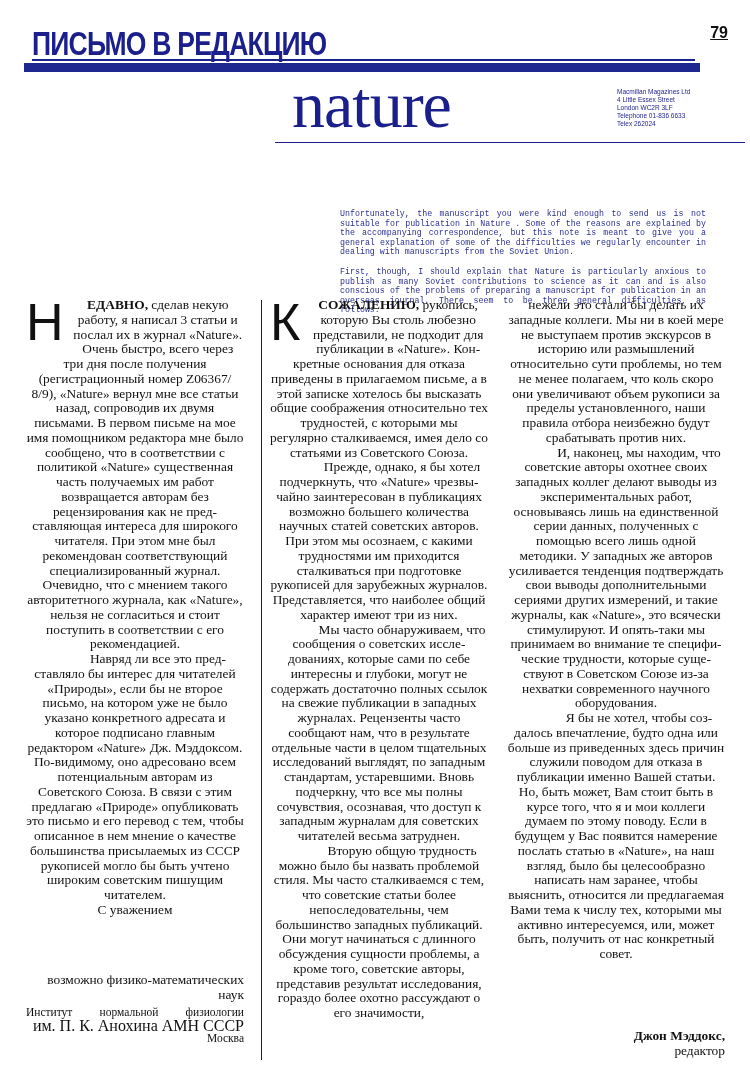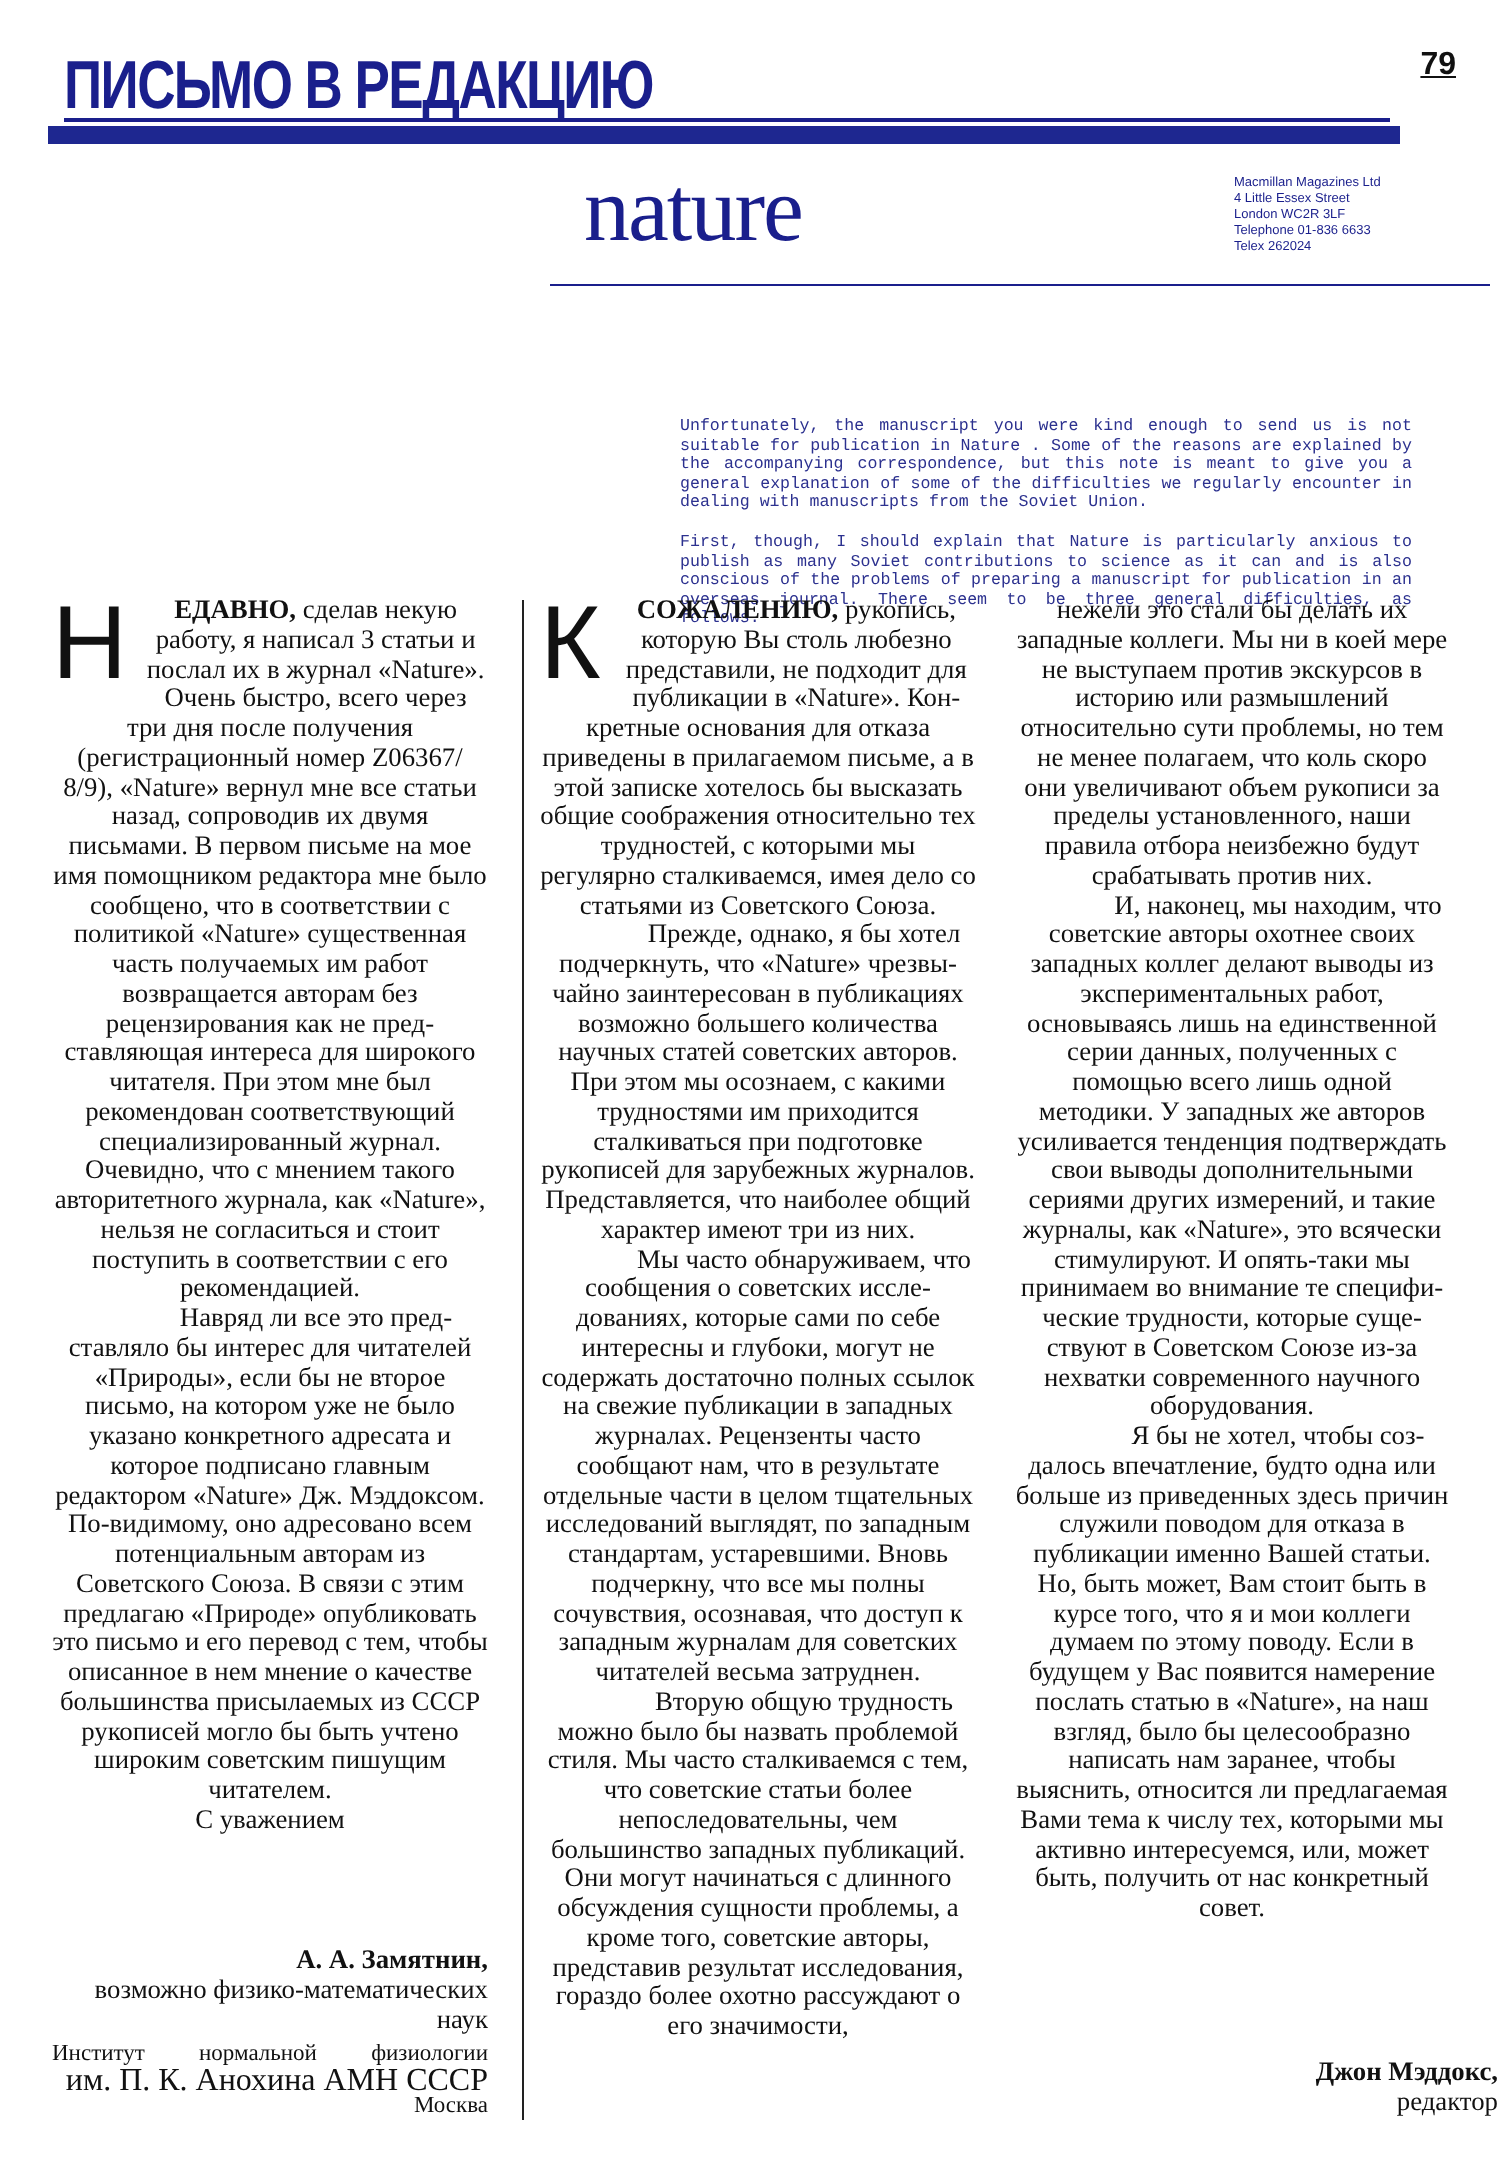--- a/index.html
+++ b/index.html
@@ -1,21 +1,21 @@
 <!DOCTYPE html>
 <html><head>
 <meta charset="utf-8">
 <style>
   html,body{margin:0;padding:0;background:#ffffff;}
   body{width:750px;height:1079px;position:relative;overflow:hidden;font-family:"Liberation Serif",serif;color:#111;}
   .rubric{position:absolute;left:32px;top:24px;font-family:"Liberation Sans",sans-serif;font-weight:bold;font-size:34px;letter-spacing:-1px;color:#1a1f8c;transform:scaleX(0.78);transform-origin:left top;line-height:38px;}
   .rubric-underline{position:absolute;left:32px;top:59px;width:663px;height:2px;background:#1a1f8c;}
   .rubric-band{position:absolute;left:24px;top:63px;width:676px;height:9px;background:#1e2790;}
   .page-num{position:absolute;right:22px;top:24px;font-family:"Liberation Sans",sans-serif;font-weight:bold;font-size:16px;color:#111;text-decoration:underline;}
-  .nature-logo{position:absolute;left:292px;top:70px;font-family:"Liberation Serif",serif;font-size:46px;color:#1a1f8c;letter-spacing:-1px;line-height:70px;}
+  .nature-logo{position:absolute;left:292px;top:70px;font-family:"Liberation Serif",serif;font-size:66px;color:#1a1f8c;letter-spacing:-1px;line-height:70px;}
   .nature-address{position:absolute;left:617px;top:88px;font-family:"Liberation Sans",sans-serif;font-size:6.5px;line-height:8px;color:#1a1f8c;}
   .nature-rule{position:absolute;left:275px;top:142px;width:470px;height:1px;background:#1a1f8c;}
   .typed{position:absolute;left:340px;top:165px;width:366px;font-family:Liberation Mono, monospace;font-size:8.3px;line-height:9.6px;color:#2c318f;text-align:justify;margin-top:44px;}
   .typed p{margin:0 0 10px 0;}
   .col{position:absolute;top:298px;width:218px;font-size:13.4px;line-height:14.75px;text-align:justify;hyphens:manual;}
   .col p{margin:0;text-indent:0;text-align:center;}
   .col p.ind{text-indent:46px;}
   .col1{left:26px;}
   .col2{left:270px;}
   .col3{left:507px;}
@@ -50,21 +50,20 @@
 </div>
 
 <div class="col col1">
   <p>
     <span class="dropcap">Н</span><span class="caps">ЕДАВНО,</span><span> сделав некую работу, я написал 3 статьи и послал их в журнал «Nature». Очень быстро, всего через три дня после получения (регистрационный номер Z06367/ 8/9), «Nature» вернул мне все статьи назад, сопроводив их двумя письмами. В первом письме на мое имя помощником редактора мне было сообщено, что в со­ответствии с политикой «Nature» существенная часть получаемых им работ возвращается авторам без рецензирования как не пред­ставляющая интереса для широ­кого читателя. При этом мне был рекомендован соответствующий специализированный журнал. Очевидно, что с мнением такого авторитетного журнала, как «Na­ture», нельзя не согласиться и стоит поступить в соответствии с его рекомендацией.</span>
   </p>
   <p class="ind">Навряд ли все это пред­ставляло бы интерес для чита­телей «Природы», если бы не второе письмо, на котором уже не было указано конкретного адресата и которое подписано главным редактором «Nature» Дж. Мэддоксом. По-видимому, оно адресовано всем потенциаль­ным авторам из Советского Союза. В связи с этим пред­лагаю «Природе» опубликовать это письмо и его перевод с тем, чтобы описанное в нем мнение о качестве большинства присылае­мых из СССР рукописей могло бы быть учтено широким совет­ским пишущим читателем.</p>
   <p class="right">С уважением</p>
 </div>
 <div class="sig-block" style="left:26px;top:972px;width:218px;font-size:13.4px;line-height:15px;">
-  <div class="sig-name">А. А. Замятнин,</div>
   <div class="right">возможно физико-математических наук</div>
   <div style="margin-top:4px;font-size:11.5px;line-height:13px;text-align:justify;text-align-last:justify;">Институт нормальной физиологии</div>
   <div class="right" style="font-size:16px;line-height:13px;text-align:right;">им. П. К. Анохина АМН СССР</div>
   <div class="right" style="font-size:11.5px;line-height:13px;">Москва</div>
 </div>
 
 <div class="vrule" style="left:261px;height:760px;"></div>
 
 <div class="col col2">
   <p>
@@ -73,16 +72,16 @@
   <p class="ind">Прежде, однако, я бы хотел подчеркнуть, что «Nature» чрезвы­чайно заинтересован в публика­циях возможно большего количе­ства научных статей советских ав­торов. При этом мы осознаем, с какими трудностями им прихо­дится сталкиваться при подготов­ке рукописей для зарубежных журналов. Представляется, что наиболее общий характер имеют три из них.</p>
   <p class="ind">Мы часто обнаруживаем, что сообщения о советских иссле­дованиях, которые сами по себе интересны и глубоки, могут не содержать достаточно полных ссылок на свежие публикации в западных журналах. Рецензенты часто сообщают нам, что в ре­зультате отдельные части в целом тщательных исследований выгля­дят, по западным стандартам, устаревшими. Вновь подчеркну, что все мы полны сочувствия, осознавая, что доступ к запад­ным журналам для советских чи­тателей весьма затруднен.</p>
   <p class="ind">Вторую общую трудность можно было бы назвать пробле­мой стиля. Мы часто сталкива­емся с тем, что советские статьи более непоследовательны, чем большинство западных публика­ций. Они могут начинаться с длин­ного обсуждения сущности про­блемы, а кроме того, советские авторы, представив результат ис­следования, гораздо более охотно рассуждают о его значимости,</p>
 </div>
 
 <div class="col col3">
   <p>нежели это стали бы делать их западные коллеги. Мы ни в коей мере не выступаем против экскурсов в историю или размыш­лений относительно сути пробле­мы, но тем не менее полагаем, что коль скоро они увеличивают объем рукописи за пределы уста­новленного, наши правила отбора неизбежно будут срабатывать против них.</p>
   <p class="ind">И, наконец, мы находим, что советские авторы охотнее своих западных коллег делают вы­воды из экспериментальных ра­бот, основываясь лишь на единст­венной серии данных, полученных с помощью всего лишь одной методики. У западных же авторов усиливается тенденция подтверж­дать свои выводы дополнитель­ными сериями других изме­рений, и такие журналы, как «Nature», это всячески стиму­лируют. И опять-таки мы прини­маем во внимание те специфи­ческие трудности, которые суще­ствуют в Советском Союзе из-за нехватки современного научного оборудования.</p>
   <p class="ind">Я бы не хотел, чтобы соз­далось впечатление, будто одна или больше из приведенных здесь причин служили поводом для от­каза в публикации именно Вашей статьи. Но, быть может, Вам стоит быть в курсе того, что я и мои коллеги думаем по этому поводу. Если в будущем у Вас появится намерение послать ста­тью в «Nature», на наш взгляд, было бы целесообразно написать нам заранее, чтобы выяснить, относится ли предлагаемая Вами тема к числу тех, которыми мы активно интересуемся, или, может быть, получить от нас конкрет­ный совет.</p>
 </div>
-<div class="sig-block" style="left:531px;top:1028px;width:218px;font-size:13.4px;line-height:15px;">
+<div class="sig-block" style="left:507px;top:1028px;width:218px;font-size:13.4px;line-height:15px;">
   <div class="sig-name">Джон Мэддокс,</div>
   <div class="right">редактор</div>
 </div>
 
 </body></html>

